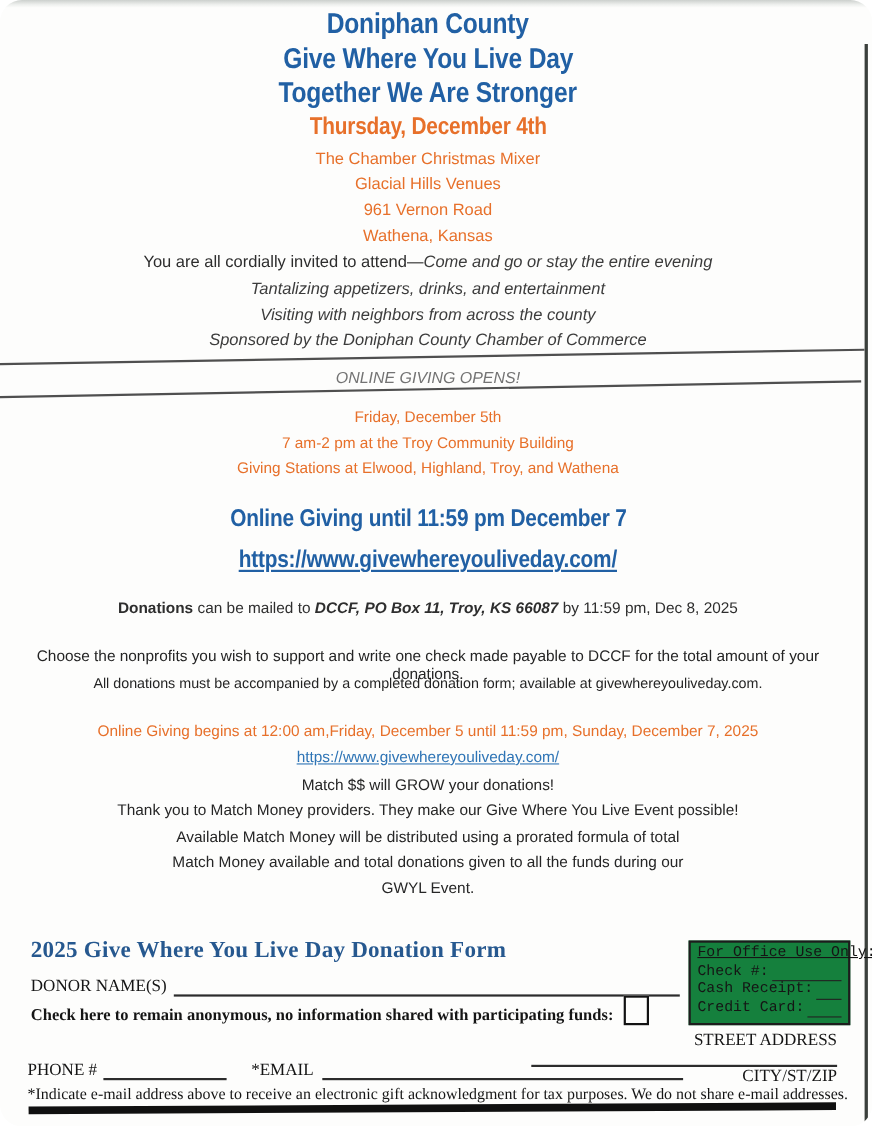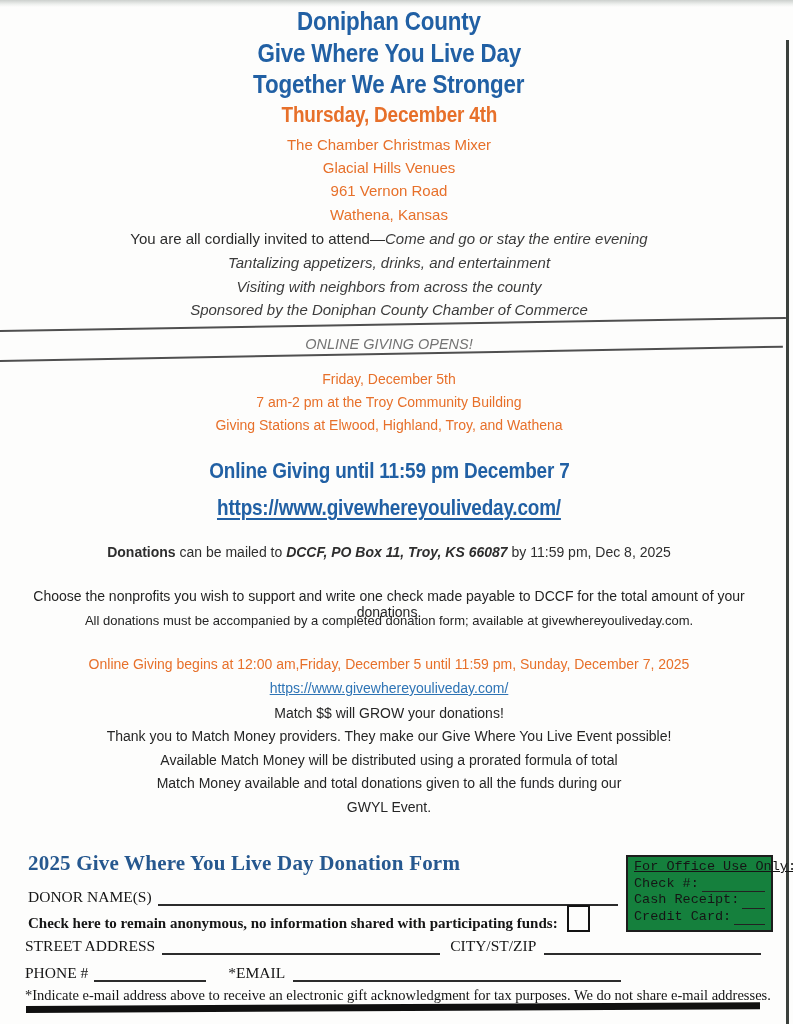--- a/index.html
+++ b/index.html
@@ -1,17 +1,17 @@
 <!DOCTYPE html>
 <html style="--c-heading_blue: #2160a4; --c-orange: #e7702a; --c-link_blue: #2e74b5; --c-form_navy: #26588f;"><head>
 <meta charset="utf-8">
 <style>
   html,body{margin:0;padding:0;background:#ffffff;}
   .page{position:relative;width:793px;height:1024px;background:#fdfdfc;overflow:hidden;
-        font-family:"Liberation Sans",sans-serif;color:#3d3d3d;}
+        font-family:"Liberation Sans",sans-serif;color:#3d3d3d;border-radius:20px;}
   .scan-top{position:absolute;top:0;left:0;right:0;height:7px;
         background:linear-gradient(180deg,#ccd0cd 0%,#eef0ee 60%,#fdfdfc 100%);}
   .scan-right{position:absolute;top:40px;bottom:0;left:786px;width:3px;background:#3b403c;}
 
   .abs{position:absolute;left:0;width:778px;text-align:center;}
   .cond{display:inline-block;transform:scaleX(.86);transform-origin:50% 50%;letter-spacing:-.2px;}
 
   .hero-title{top:6px;font-weight:bold;font-size:26px;line-height:31.5px;color:var(--c-heading_blue,#2160a4);}
   .event-date{top:102px;font-size:22px;font-weight:bold;color:var(--c-orange,#e7702a);}
   .event-details{top:133px;font-size:15px;line-height:23.2px;color:var(--c-orange,#e7702a);}
@@ -41,21 +41,21 @@
   .match-lines{top:702px;font-size:14px;line-height:23.4px;color:#262626;}
   .form-title{position:absolute;left:28px;top:851px;font-family:"Liberation Serif",serif;
         font-weight:bold;font-size:21px;color:var(--c-form_navy,#26588f);letter-spacing:.2px;}
   .frow{position:absolute;font-family:"Liberation Serif",serif;color:#151515;display:flex;align-items:flex-end;}
   .frow .lbl{font-size:15.5px;white-space:nowrap;}
   .blank{border-bottom:2px solid #2c2c2c;height:13px;display:inline-block;}
   .donor-row{left:28px;top:888px;width:590px;text-align:center;}
   .anon-row{left:28px;top:905px;}
   .anon-row .lbl{font-weight:bold;font-size:15px;}
   .checkbox{width:19px;height:23px;border:2.5px solid #121212;margin-left:9px;background:#fdfdfc;}
-  .street-row{left:25px;top:937px;width:736px;}
+  .street-row{left:25px;top:937px;width:736px;flex-direction:column;}
   .phone-row{left:25px;top:964px;width:596px;}
   .footnote{position:absolute;left:25px;top:987px;font-family:"Liberation Serif",serif;
         font-size:14.5px;color:#151515;white-space:nowrap;}
   .thick-bar{position:absolute;left:26px;top:1006px;width:734px;height:6.5px;background:#101010;
         transform:rotate(-0.3deg);transform-origin:left center;}
 
   .office-box{position:absolute;left:626px;top:855px;width:131px;border:2px solid #1d1d1d;
         background:#15803d;padding:2px 6px 5px 6px;font-family:Liberation Mono, monospace;
         font-size:13.5px;line-height:16.5px;color:#151515;}
   .office-box .title{text-decoration:underline;white-space:nowrap;}

